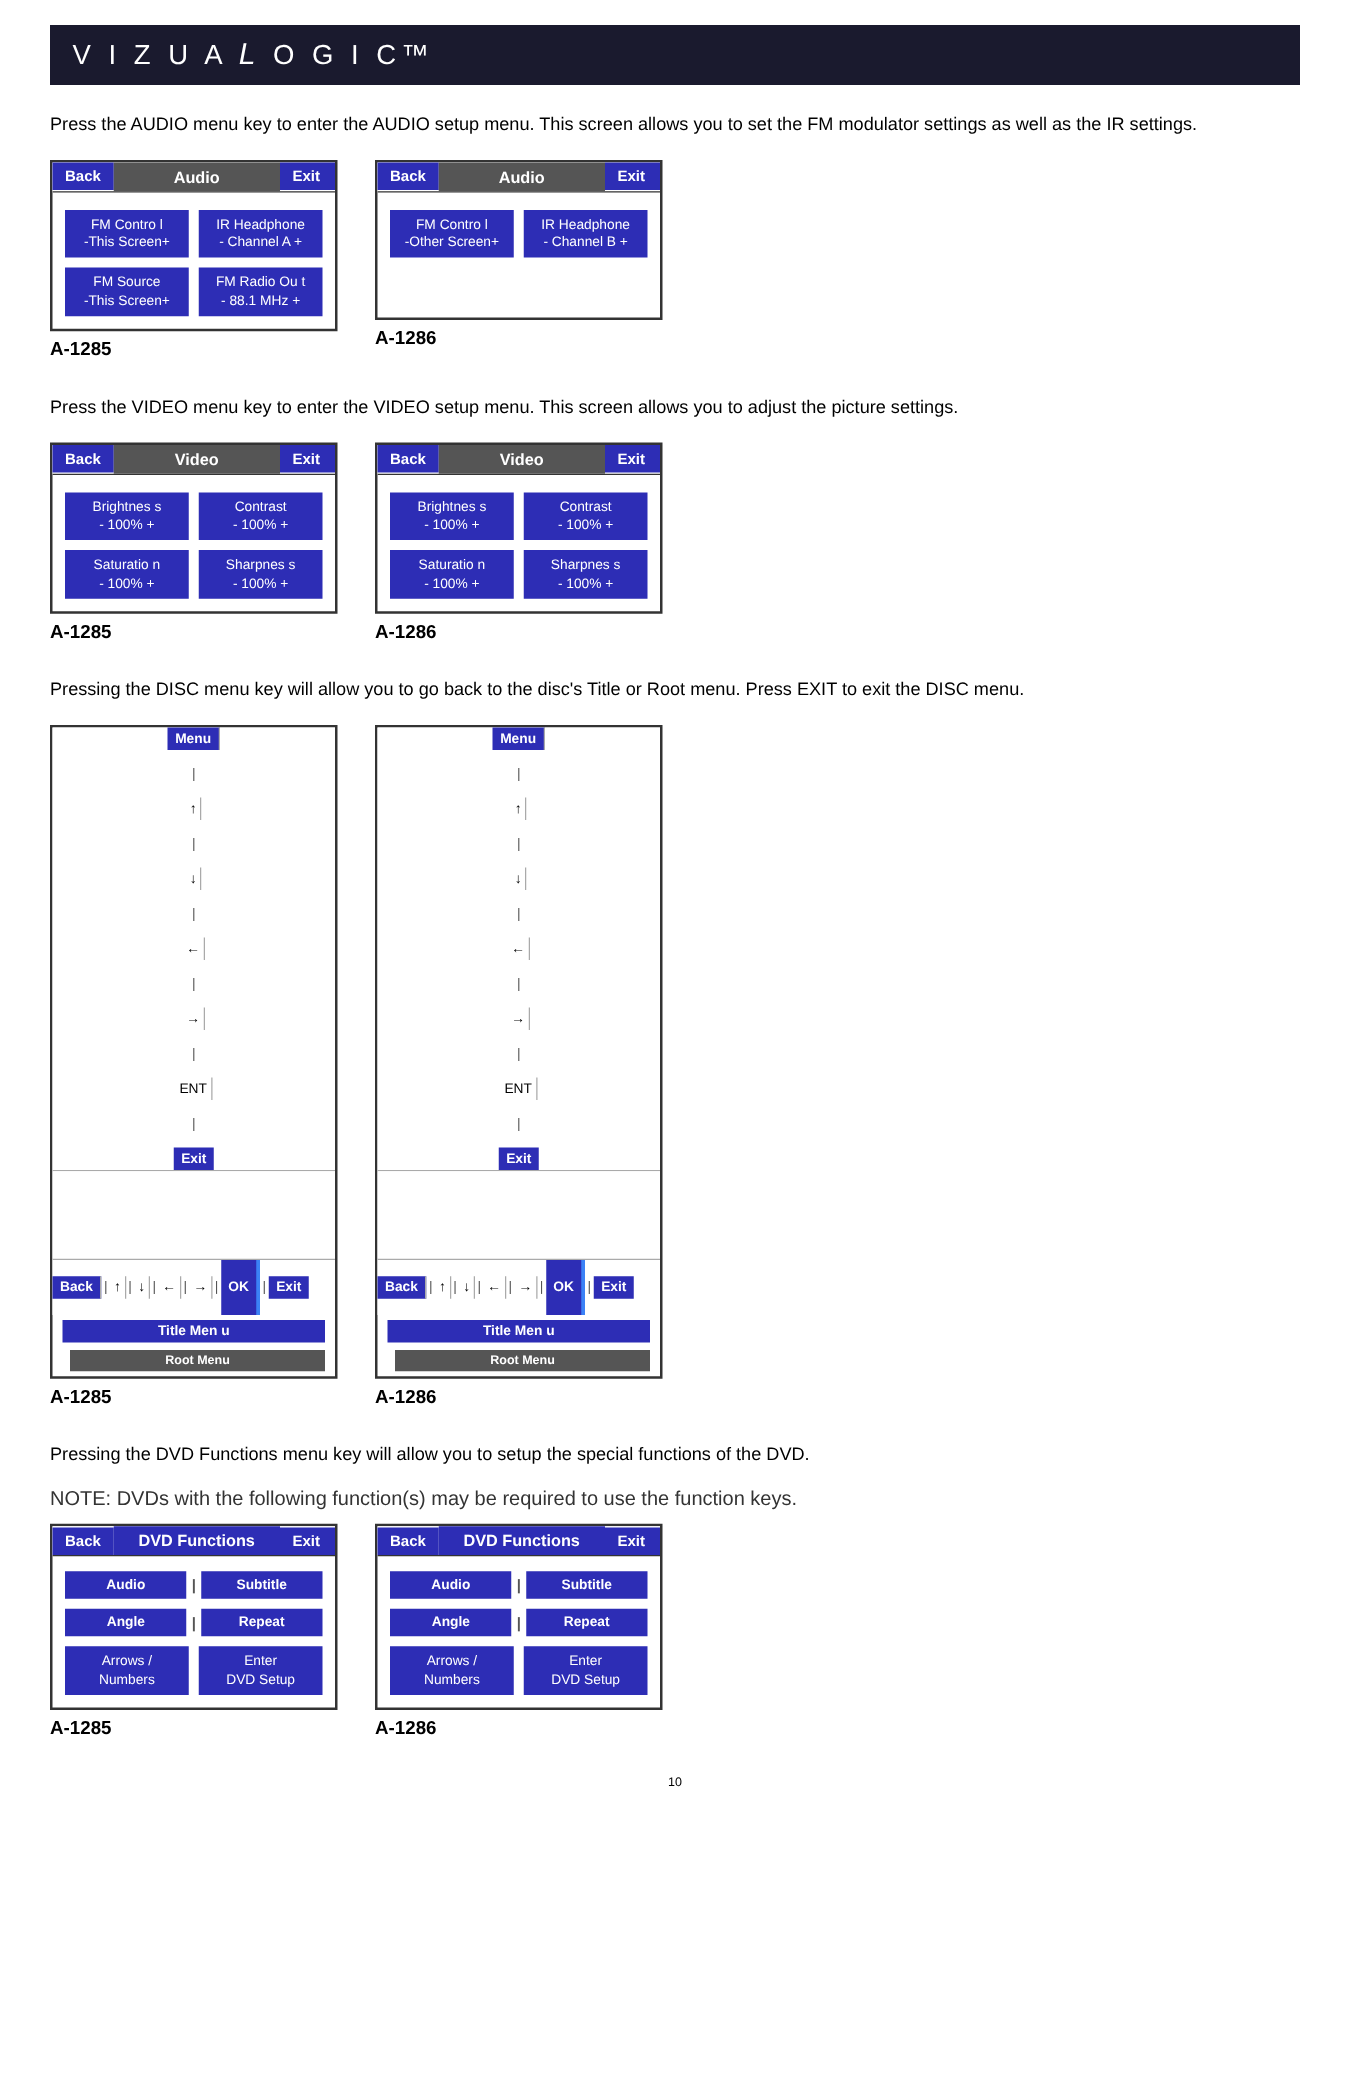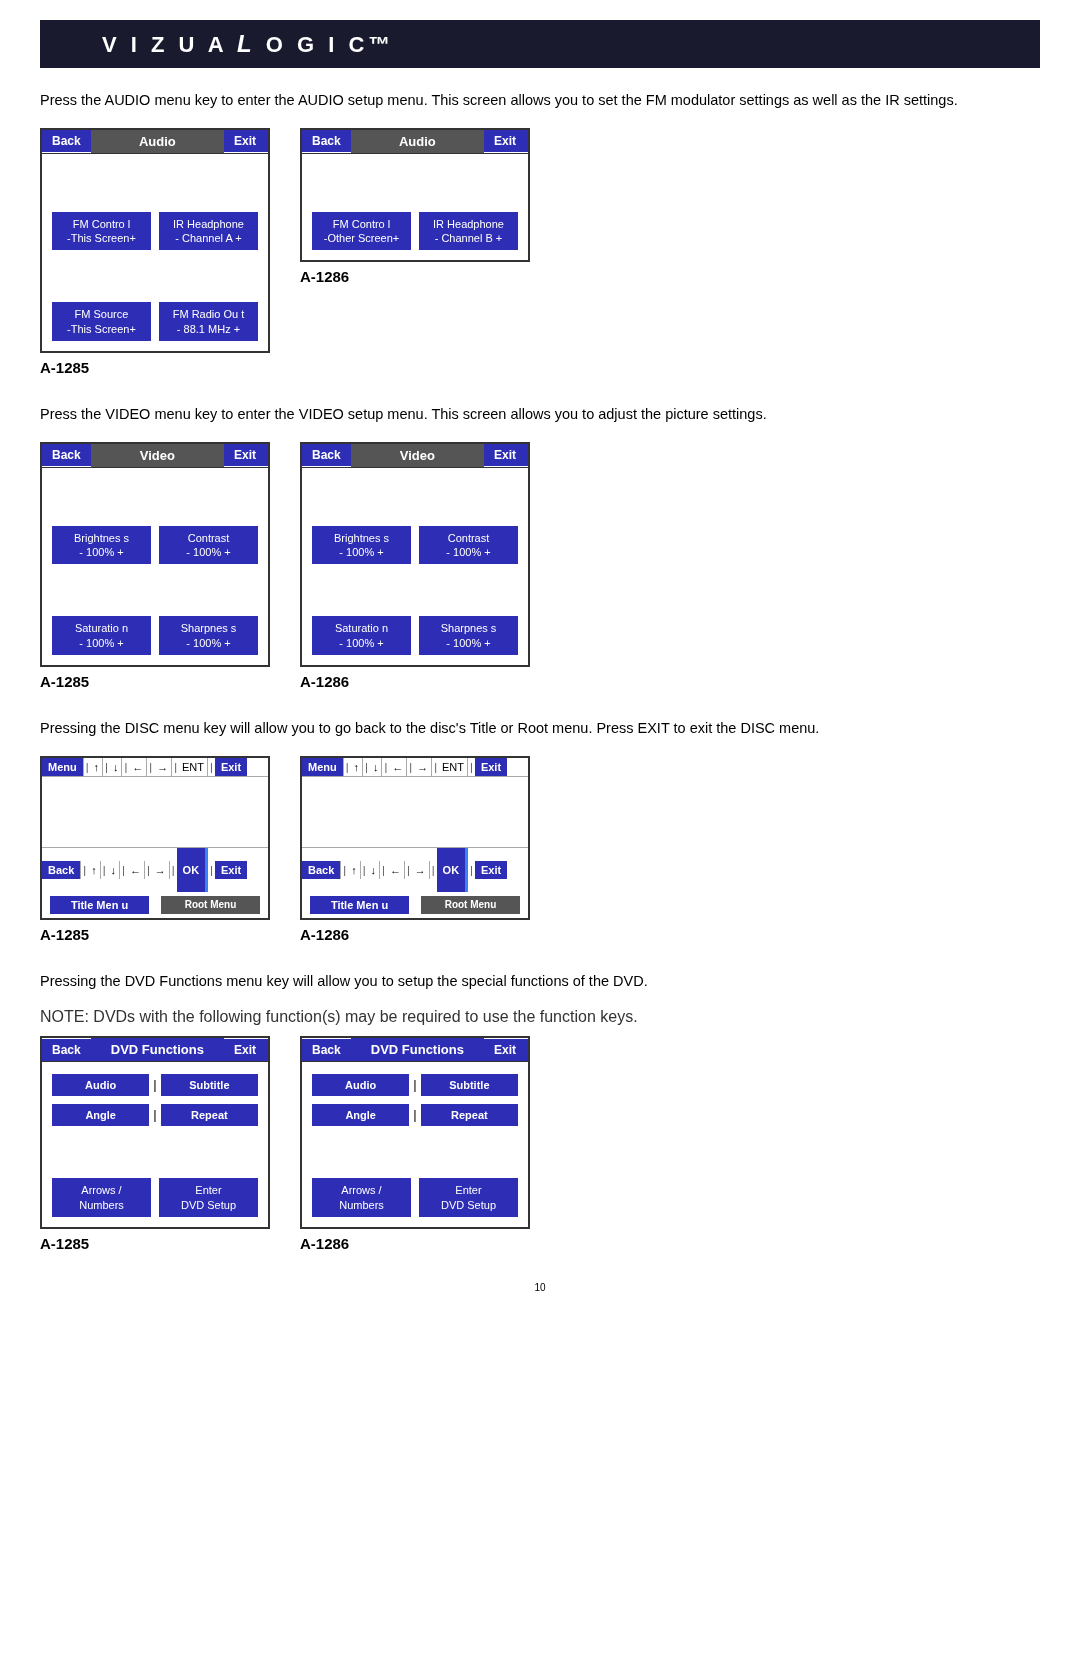--- a/index.html
+++ b/index.html
@@ -22,22 +22,21 @@
       font-weight: bold;
       letter-spacing: 3px;
       margin-bottom: 22px;
       display: flex;
       align-items: center;
     }
     .header-bar .logo-text {
       font-family: Arial, sans-serif;
       font-size: 22px;
       letter-spacing: 4px;
-      font-weight: bold;
-      margin-left: 44px;
+      font-weight: normal;
     }
     .logo-l {
       font-style: italic;
       font-size: 24px;
     }
 
     
     .desc {
       margin-bottom: 16px;
       font-size: 14.5px;
@@ -125,35 +124,35 @@
 
     
     .blue-btn {
       background: #2d2db5;
       color: #fff;
       font-size: 11px;
       padding: 5px 8px;
       flex: 1;
       text-align: center;
       line-height: 1.3;
-      margin-top: 44px;
     }
 
     
     .disc-panel {
       border: 2px solid #333;
       background: #fff;
       width: 230px;
     }
     .disc-title-bar {
       display: flex;
-      flex-direction: row;
+      flex-direction: column;
       align-items: center;
       background: #fff;
       font-size: 11px;
+      gap: 10px;
     }
     .disc-btn {
       background: #2d2db5;
       color: #fff;
       font-size: 11px;
       font-weight: bold;
       padding: 3px 6px;
       border-right: 1px solid #aaa;
       white-space: nowrap;
     }
@@ -237,21 +236,21 @@
       color: #fff;
       font-size: 10px;
       font-weight: bold;
       padding: 3px 10px;
       flex: 1;
       text-align: center;
       margin-left: 6px;
     }
     .disc-action-row {
       display: flex;
-      flex-direction: row;
+      flex-direction: column;
       padding: 4px 8px;
       gap: 6px;
     }
 
     
     .dvd-panel {
       border: 2px solid #333;
       background: #fff;
       width: 230px;
     }

